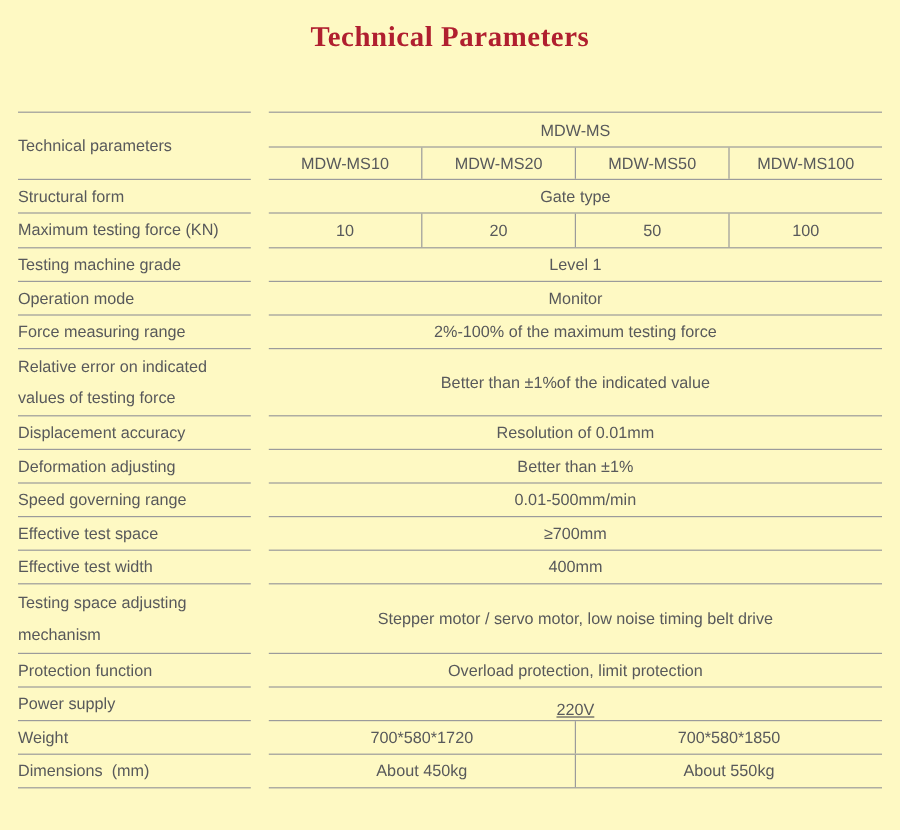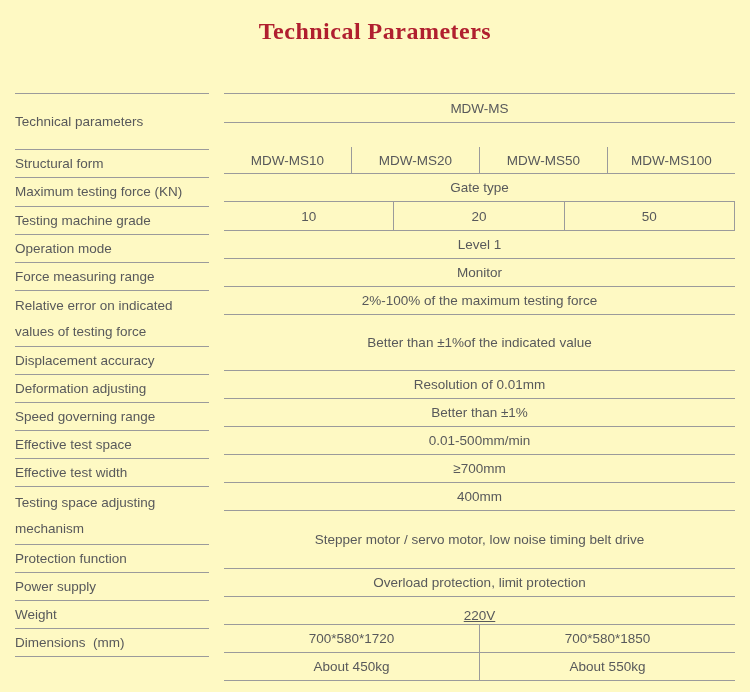--- a/index.html
+++ b/index.html
@@ -65,21 +65,21 @@
     flex: 1 1 0;
     display: flex;
     align-items: center;
     justify-content: center;
     box-sizing: border-box;
   }
   .rrow .cell.div { border-right: 1px solid #9b9b9b; }
   .rrow.low { align-items: flex-end; justify-content: center; text-decoration: underline; }
   .rrow.low span { line-height: 15px; padding-bottom: 1px; }
   .h56 { height: 56px; } .h58 { height: 58px; }
-  .h29 { height: 29px; } .h28 { height: 28px; } .h27 { height: 27px; margin-top: 24px; }
+  .h29 { height: 29px; } .h28 { height: 28px; } .h27 { height: 27px; }
 </style>
 </head>
 <body>
 
 <div class="page">
 
   <h1 class="title">Technical Parameters</h1>
 
   <div class="leftcol">
     <div class="lrow h56"><span>Technical parameters</span></div>
@@ -111,20 +111,21 @@
       <div class="cell div">MDW-MS10</div>
       <div class="cell div">MDW-MS20</div>
       <div class="cell div">MDW-MS50</div>
       <div class="cell">MDW-MS100</div>
     </div>
     <div class="rrow span h28">Gate type</div>
     <div class="rrow h29">
       <div class="cell div">10</div>
       <div class="cell div">20</div>
       <div class="cell div">50</div>
+      <div class="cell">100</div>
     </div>
     <div class="rrow span h28">Level 1</div>
     <div class="rrow span h28">Monitor</div>
     <div class="rrow span h28">2%-100% of the maximum testing force</div>
     <div class="rrow span h56">Better than ±1%of the indicated value</div>
     <div class="rrow span h28">Resolution of 0.01mm</div>
     <div class="rrow span h28">Better than ±1%</div>
     <div class="rrow span h28">0.01-500mm/min</div>
     <div class="rrow span h28">≥700mm</div>
     <div class="rrow span h28">400mm</div>

